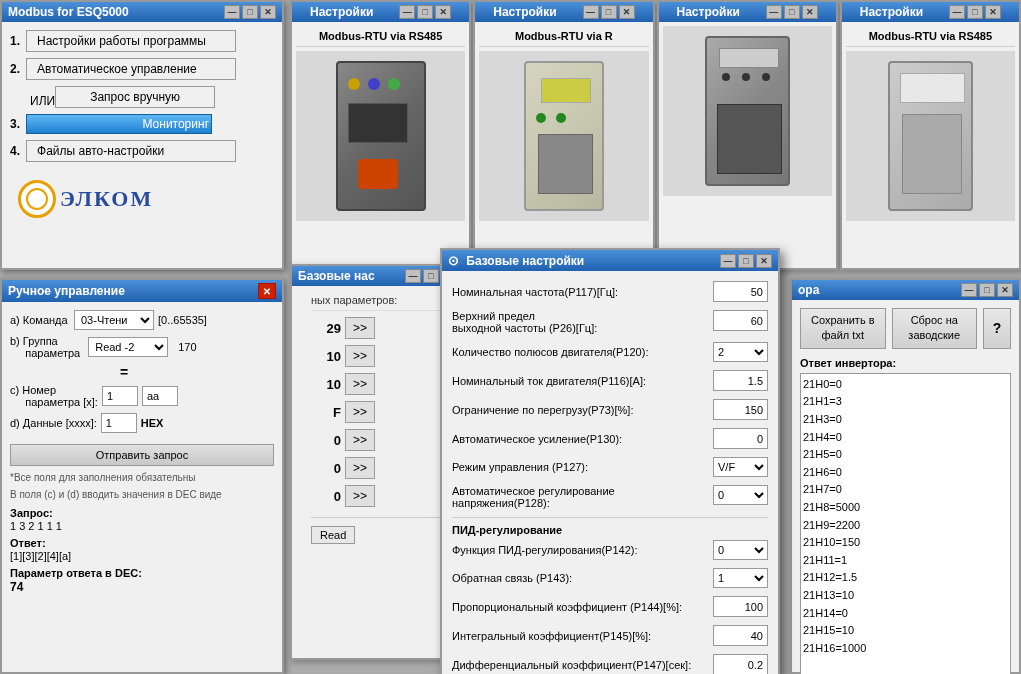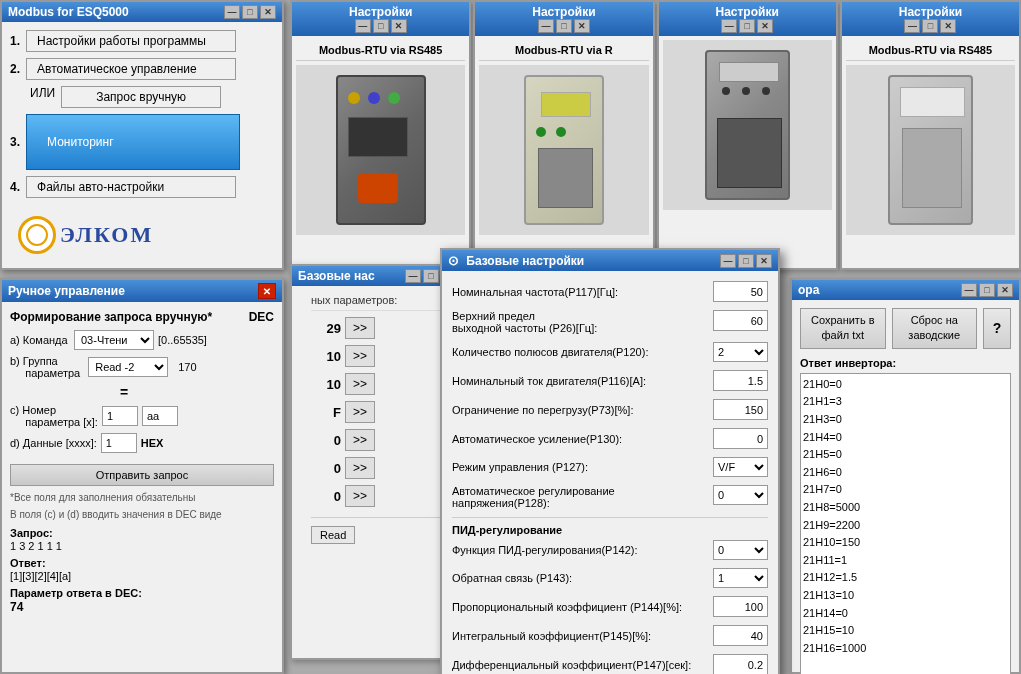--- a/index.html
+++ b/index.html
@@ -23,23 +23,23 @@
     .main-content { padding: 8px; }
     .menu-item { display: flex; align-items: center; margin-bottom: 6px; gap: 6px; }
     .menu-num { font-weight: bold; font-size: 12px; }
     .menu-btn {
       background: #f0f0f0; border: 1px solid #999; padding: 3px 10px;
       cursor: pointer; font-size: 12px; color: #000;
     }
     .menu-btn-wide { width: 210px; text-align: left; }
     .menu-btn-blue {
       background: linear-gradient(to bottom, #5eb8f5, #2080d0);
-      color: white; border: 1px solid #1060a0; width: 214px; text-align: left; padding: 20px;
-    }
-    .ili-row { display: flex; align-items: flex-start; gap: 6px; margin-bottom: 6px; margin-left: 20px; }
+      color: white; border: 1px solid #1060a0; width: 186px; text-align: right; padding: 2px;
+    }
+    .ili-row { display: flex; align-items: flex-end; margin-bottom: 6px; margin-left: 20px; }
     .ili-text { font-size: 12px; }
     .zekom-logo {
       margin-top: 10px; padding: 8px;
       display: flex; align-items: center; justify-content: flex-start;
     }
     .logo-circle {
       width: 38px; height: 38px; border-radius: 50%; border: 3px solid #e8a000;
       display: flex; align-items: center; justify-content: center;
       background: white; margin-right: 4px;
     }
@@ -54,21 +54,21 @@
       position: absolute; top: 0; left: 290px; right: 0; height: 270px;
       display: flex; gap: 0;
     }
     .settings-window {
       flex: 1; background: #f0f0f0; border: 2px solid #999; margin-right: 2px;
       box-shadow: 2px 2px 6px rgba(0,0,0,0.3); overflow: hidden;
     }
     .settings-titlebar {
       background: linear-gradient(to bottom, #4a90d9, #2060b0);
       color: white; padding: 3px 18px; font-size: 11px; font-weight: bold;
-      display: flex; align-items: center; justify-content: space-between; flex-direction: column;
+      display: flex; align-items: center; justify-content: space-between;
     }
     .settings-body { padding: 4px; overflow: hidden; }
     .settings-subtitle { font-size: 11px; font-weight: bold; padding: 4px 0; text-align: center; border-bottom: 1px solid #ccc; margin-bottom: 4px; }
     .device-image {
       width: 100%; height: 170px; display: flex; align-items: center; justify-content: center;
       background: #d8d8d8;
     }
     
     .vfd-box {
       width: 90px; height: 150px; background: linear-gradient(135deg, #888 0%, #666 50%, #555 100%);
@@ -312,24 +312,20 @@
     </div>
   </div>
 </div>
 
 <div class="manual-window">
   <div class="window-titlebar">
     <span>Ручное управление</span>
     <div class="close-btn-red">✕</div>
   </div>
   <div class="manual-body">
-    <div class="section-title">
-      <span>Формирование запроса вручную*</span>
-      <span style="float:right;">DEC</span>
-    </div>
 
     
     <div class="form-row">
       <span class="form-label-sm">a)  Команда</span>
       <select class="form-select" style="width:80px;">
         <option>03-Чтени</option>
       </select>
       <span class="bracket-val">[0..65535]</span>
     </div>
 

